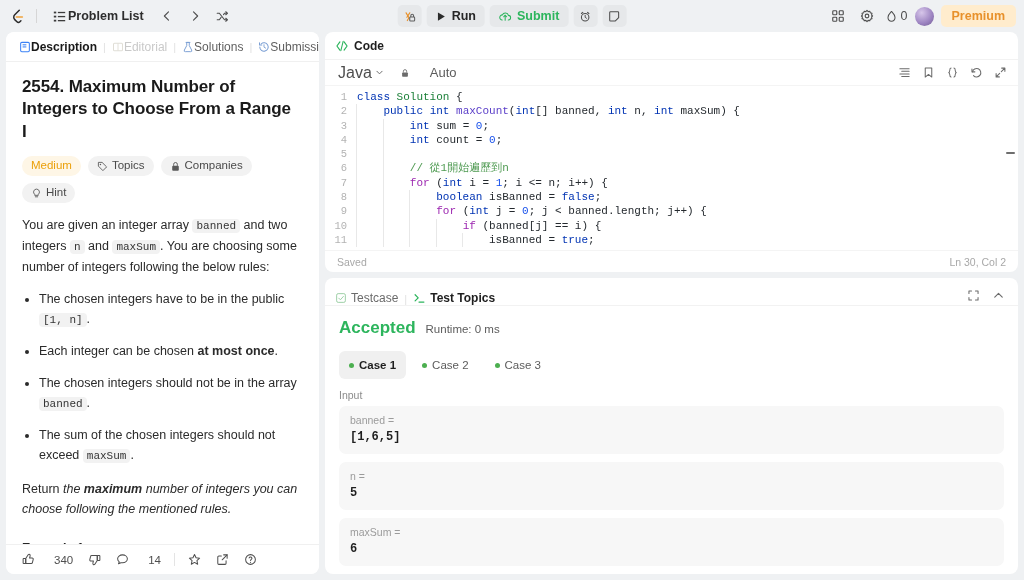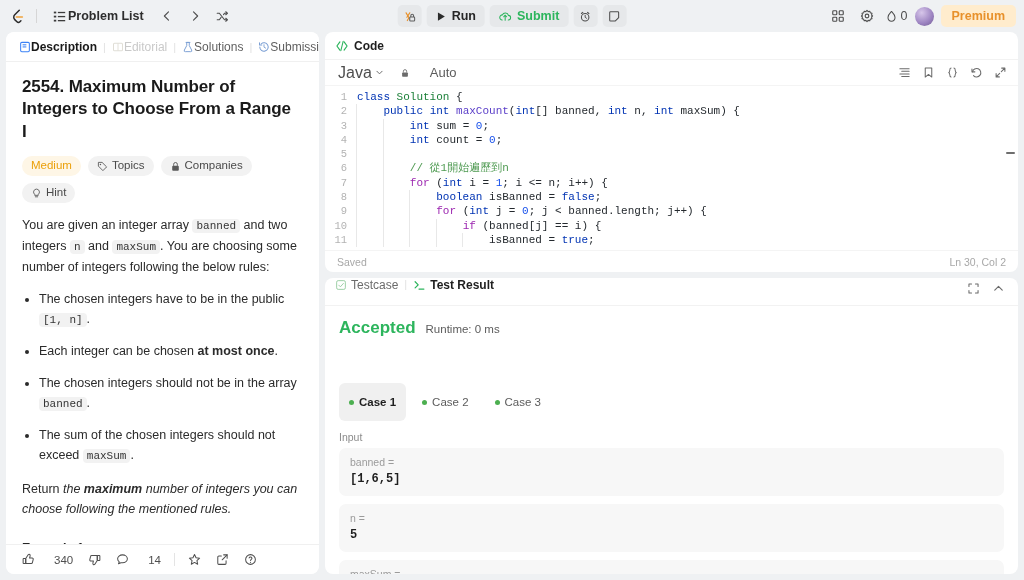--- a/index.html
+++ b/index.html
@@ -193,36 +193,36 @@
   }
   .code-status .right-s { margin-left: auto; }
   .vscroll {
     position: absolute; right: 3px; top: 120px; width: 9px; height: 2px;
     background: #6e6e6e; border-radius: 2px; cursor: pointer;
   }
 
   
   .res-panel { flex: 1; min-height: 0; position: relative; }
   .res-head {
-    height: 28px; flex: 0 0 28px; display: flex; align-items: flex-start;
+    height: 28px; flex: 0 0 28px; display: flex; align-items: flex-end;
     padding: 0 10px; gap: 5px; border-bottom: 1px solid #f2f2f2;
   }
   .res-tab { display: flex; align-items: center; gap: 4px; font-size: 12px; cursor: pointer; color: #6b6b6b; }
   .res-tab.active { color: #1f1f1f; font-weight: 700; }
   .res-head-right { margin-left: auto; display: flex; align-items: center; gap: 5px; }
 
   .res-body { flex: 1; overflow: hidden; padding: 12px 14px 0 14px; }
   .verdict-row { display: flex; align-items: baseline; gap: 10px; }
   .verdict { font-size: 17px; font-weight: 700; color: #2db55d; }
   .runtime { font-size: 11.5px; color: #5c5c5c; }
   .case-tabs { display: flex; align-items: center; gap: 6px; margin: 13px 0 10px 0; }
   .case-tab {
     display: flex; align-items: center; gap: 5px;
-    height: 38px; padding: 0 10px; border-radius: 6px;
-    font-size: 11.5px; color: #5c5c5c; cursor: pointer; margin-top: 32px;
+    height: 28px; padding: 0 10px; border-radius: 6px;
+    font-size: 11.5px; color: #5c5c5c; cursor: pointer;
   }
   .case-tab.active { background: #f0f0f0; color: #1f1f1f; font-weight: 700; }
   .dot { width: 5px; height: 5px; border-radius: 50%; background: #4caf50; }
   .io-label { font-size: 10.5px; color: #8c8c8c; margin-bottom: 5px; }
   .io-box {
     background: #f7f7f7; border-radius: 7px; padding: 8px 11px 10px 11px;
     margin-bottom: 8px;
   }
   .io-key { font-size: 10.5px; color: #9b9b9b; margin-bottom: 4px; }
   .io-val { font-family: "Liberation Mono", monospace; font-size: 12px; color: #1f1f1f; font-weight: 600; }
@@ -601,21 +601,21 @@
               <path d="M5 8.2 7.2 10.4 11.2 5.9" fill="none" stroke="#9bcfa5" stroke-width="1.3" stroke-linecap="round" stroke-linejoin="round"></path>
             </svg>
             <span>Testcase</span>
           </div>
           <span class="tab-sep">|</span>
           <div class="res-tab active">
             <svg width="13" height="13" viewBox="0 0 16 16">
               <path d="M2.6 3.4 6.4 7.2 2.6 11" fill="none" stroke="#2db55d" stroke-width="1.5" stroke-linecap="round" stroke-linejoin="round"></path>
               <path d="M7.4 12.4h6" stroke="#2db55d" stroke-width="1.5" stroke-linecap="round"></path>
             </svg>
-            <span>Test Result</span>
+            <span>Test Topics</span>
           </div>
           <div class="res-head-right">
             <div class="ctool">
               <svg width="13" height="13" viewBox="0 0 16 16">
                 <path d="M2.4 5.6V2.4h3.2M10.4 2.4h3.2v3.2M13.6 10.4v3.2h-3.2M5.6 13.6H2.4v-3.2" fill="none" stroke="#6b6b6b" stroke-width="1.3" stroke-linecap="round" stroke-linejoin="round"></path>
               </svg>
             </div>
             <div class="ctool">
               <svg width="13" height="13" viewBox="0 0 16 16">
                 <path d="M3.4 10 8 5.4 12.6 10" fill="none" stroke="#6b6b6b" stroke-width="1.4" stroke-linecap="round" stroke-linejoin="round"></path>

